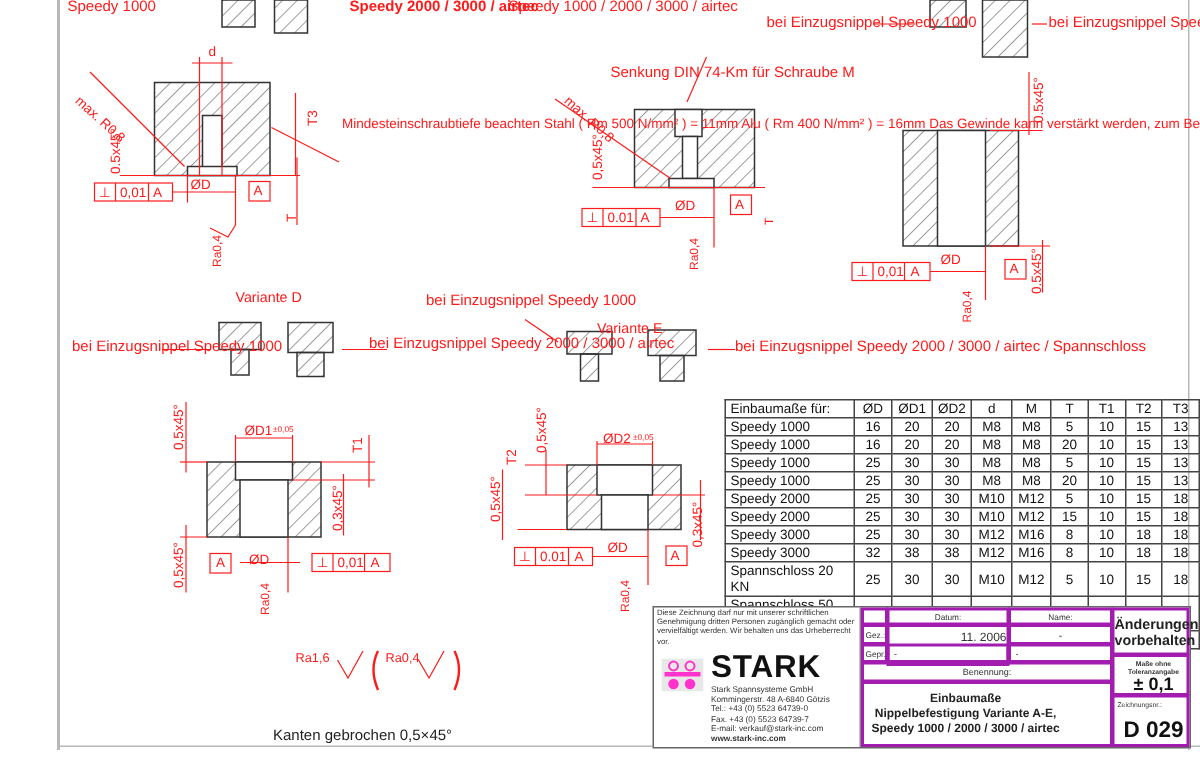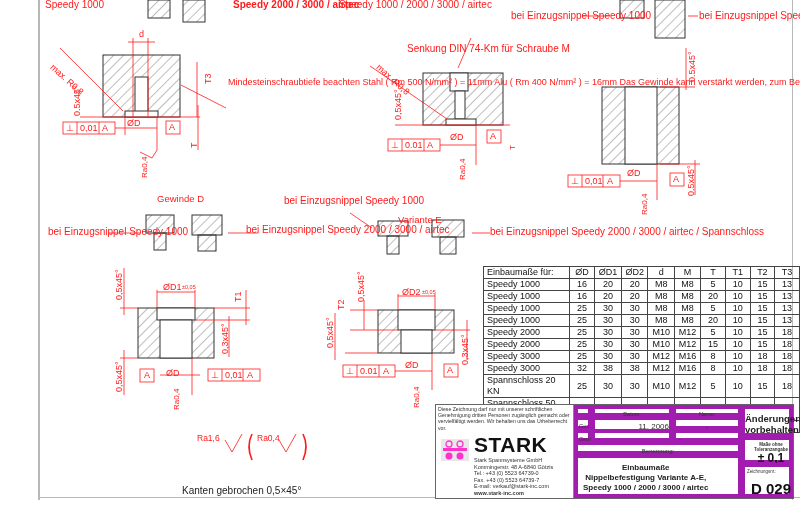--- a/index.html
+++ b/index.html
@@ -9,21 +9,21 @@
   .frame-left{position:absolute;left:38px;top:0;width:2px;height:500px;background:#b8b8b8;}
   .frame-right{position:absolute;left:792px;top:0;width:1px;height:500px;background:#b8b8b8;}
   .frame-bottom{position:absolute;left:38px;top:497px;width:762px;height:1px;background:#b8b8b8;}
   svg.draw{position:absolute;left:0;top:0;}
   .lbl{position:absolute;font-size:10px;color:#ff1a1a;white-space:nowrap;}
   table.dims{position:absolute;left:483px;top:266px;border-collapse:collapse;font-size:9px;color:#111;}
   table.dims td,table.dims th{border:1px solid #444;padding:0 3px;height:11px;line-height:11px;font-weight:normal;text-align:center;}
   table.dims td:first-child,table.dims th:first-child{text-align:left;width:86px;}
   table.dims .num{width:20px;}
   .tb{position:absolute;left:435px;top:404px;width:357px;height:93px;border:1px solid #666;background:#fff;font-size:6px;color:#333;}
-  .tb .cell{position:absolute;border:4px solid #a21caf;box-sizing:border-box;}
+  .tb .cell{position:absolute;border:2px solid #a21caf;box-sizing:border-box;}
 </style>
 </head>
 <body>
 
 <div class="frame-left"></div>
 <div class="frame-right"></div>
 <div class="frame-bottom"></div>
 
 <svg class="draw" width="800" height="505">
   <defs>
@@ -210,21 +210,21 @@
 
 <div class="lbl" style="left:687px;top:82px;font-size:9px;transform:rotate(-90deg);transform-origin:left top;">0.5x45°</div>
 <div class="lbl" style="left:686px;top:196px;font-size:9px;transform:rotate(-90deg);transform-origin:left top;">0.5x45°</div>
 <div class="lbl" style="left:571px;top:176px;font-size:9px;">⊥</div>
 <div class="lbl" style="left:585px;top:176px;font-size:9px;">0,01</div>
 <div class="lbl" style="left:607px;top:176px;font-size:9px;">A</div>
 <div class="lbl" style="left:627px;top:168px;font-size:9px;">ØD</div>
 <div class="lbl" style="left:673px;top:174px;font-size:9px;">A</div>
 <div class="lbl" style="left:640px;top:215px;font-size:8px;transform:rotate(-90deg);transform-origin:left top;">Ra0,4</div>
 
-<div class="lbl" style="left:157px;top:193px;font-size:9.5px;">Gewinde D</div>
+<div class="lbl" style="left:157px;top:193px;font-size:9.5px;">Variante D</div>
 <div class="lbl note" style="left:48px;top:227px;">bei Einzugsnippel
 Speedy 1000</div>
 <div class="lbl note" style="left:246px;top:225px;">bei Einzugsnippel
 Speedy 2000 /
 3000 / airtec</div>
 <div class="lbl" style="left:398px;top:214px;font-size:9.5px;">Variante E</div>
 <div class="lbl note" style="left:284px;top:196px;">bei Einzugsnippel
 Speedy 1000</div>
 <div class="lbl note" style="left:490px;top:227px;">bei Einzugsnippel
 Speedy 2000 / 3000 / airtec / Spannschloss</div>

